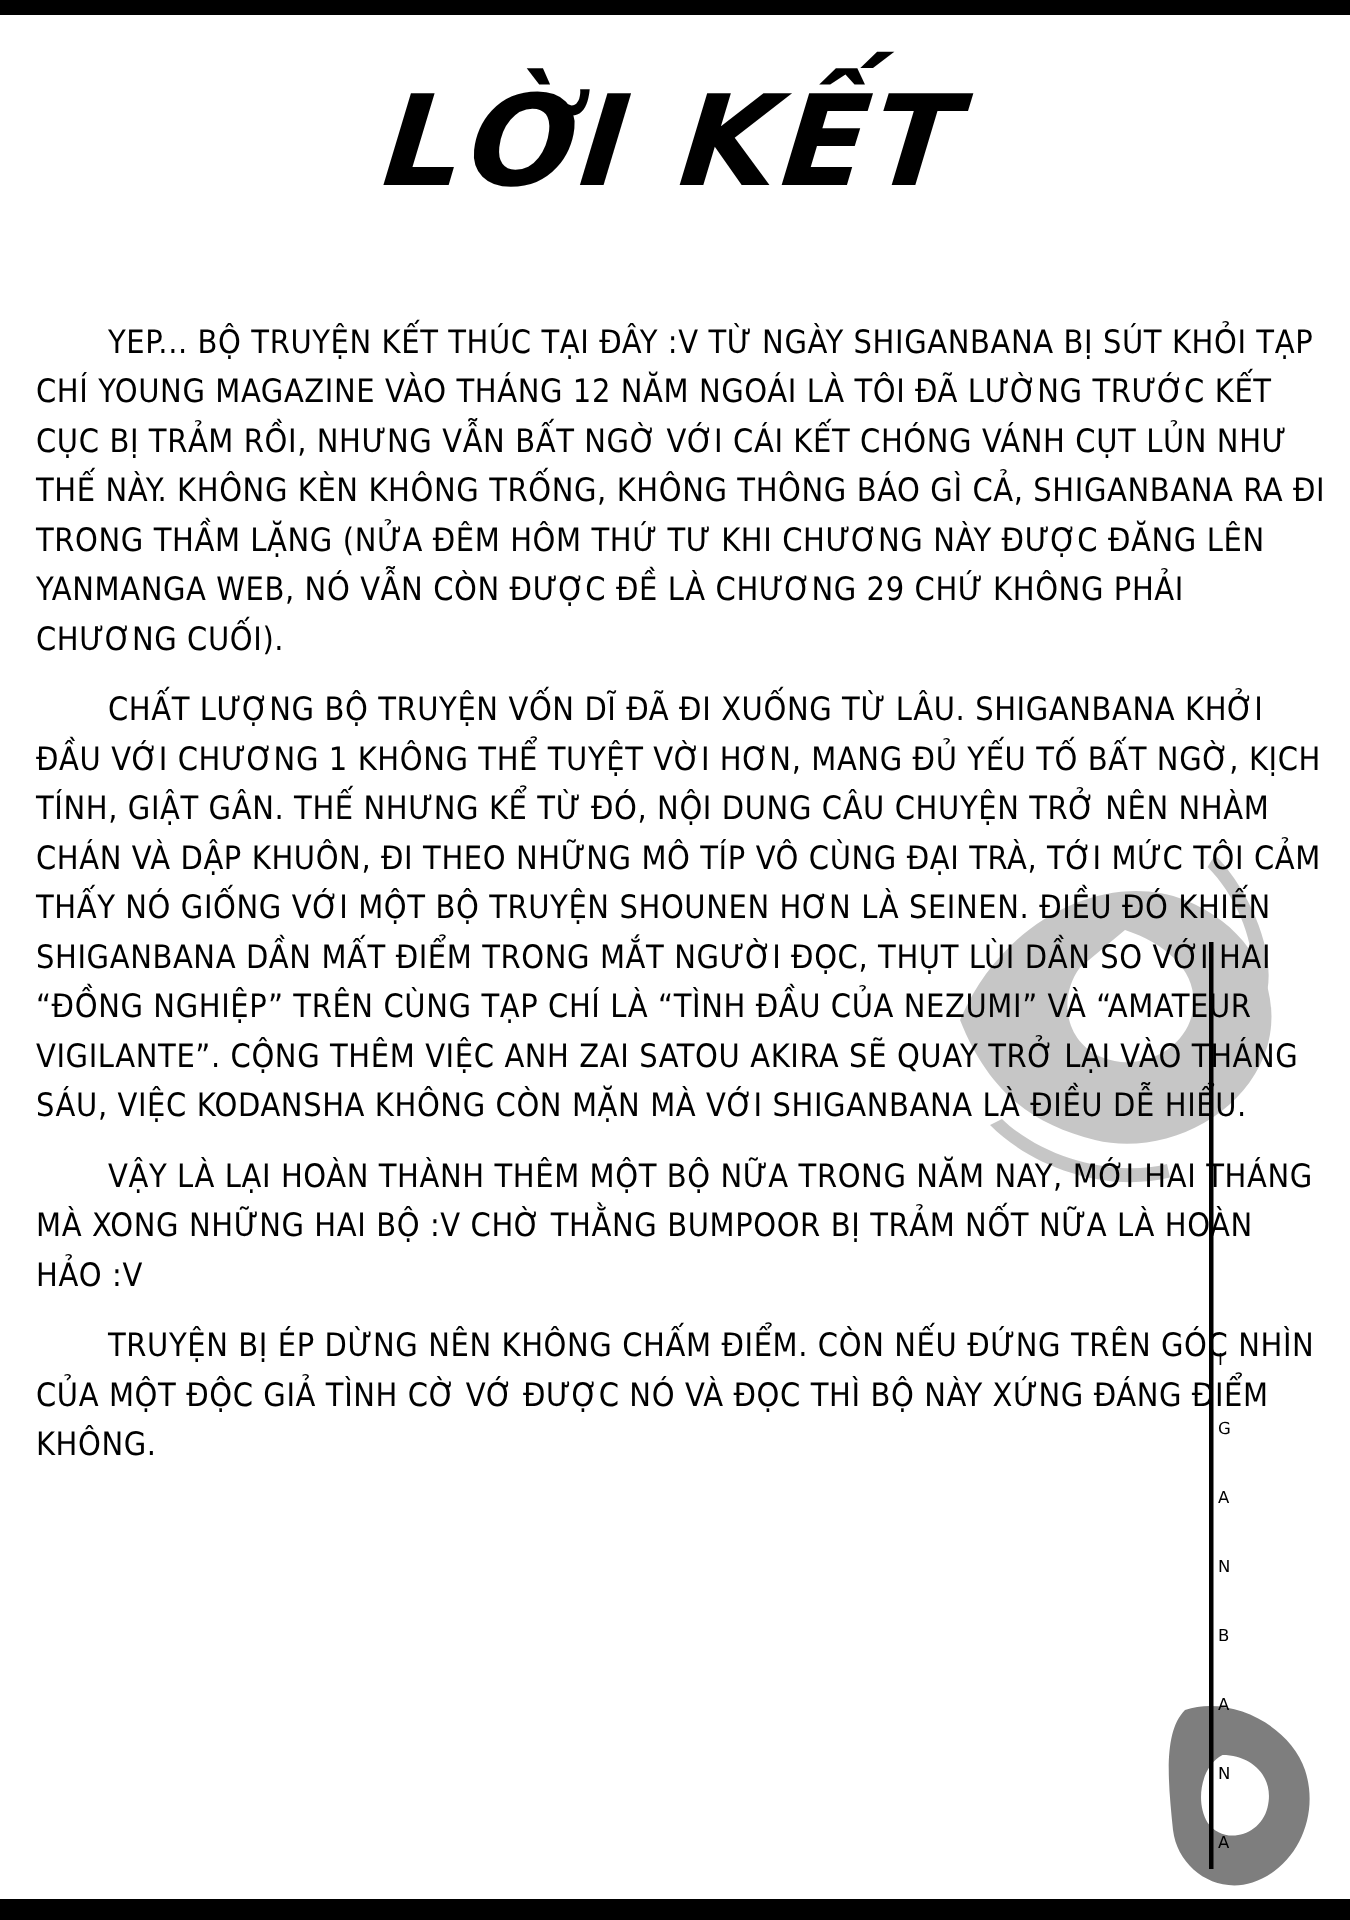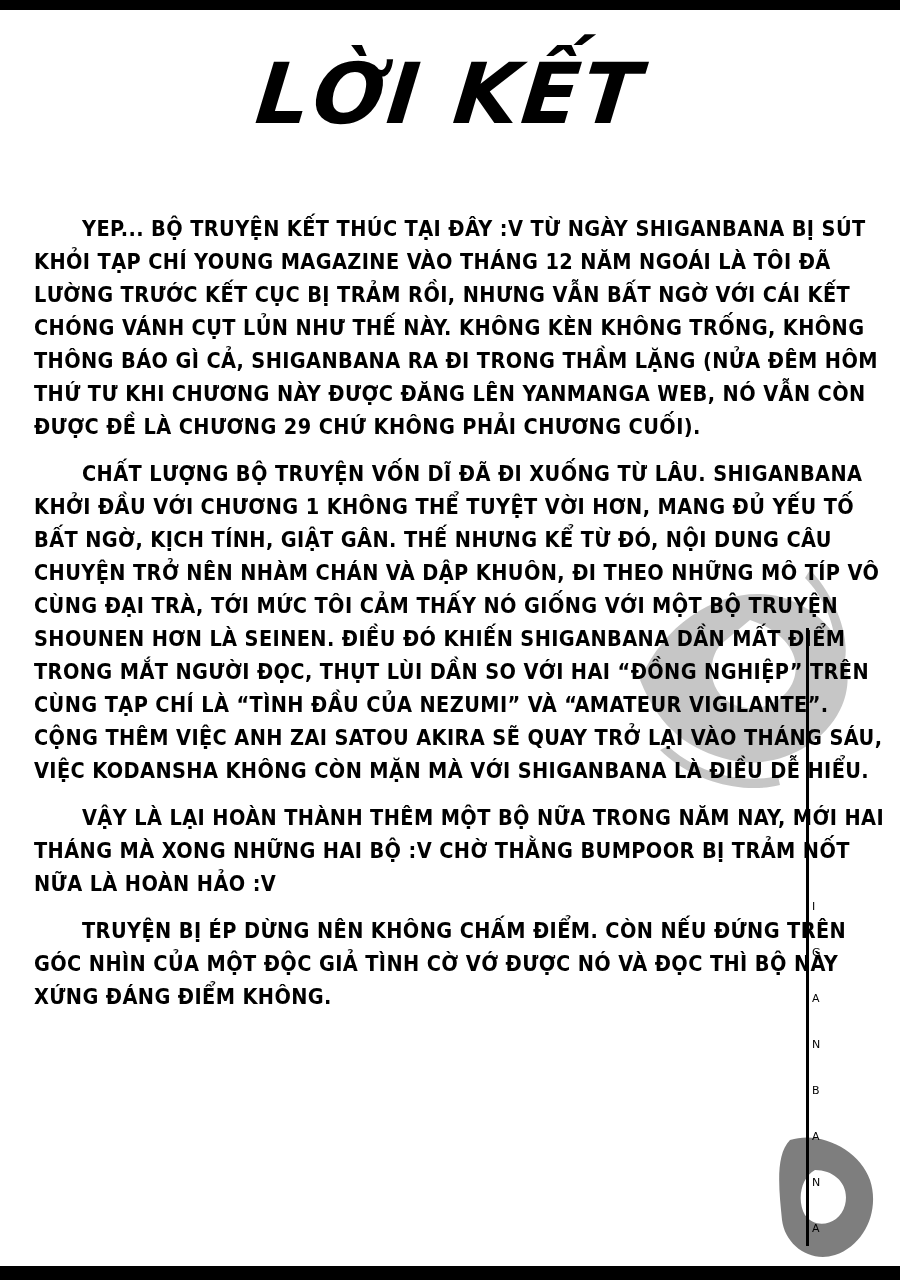--- a/index.html
+++ b/index.html
@@ -49,23 +49,22 @@
     width: 866px;
     color: #000000;
     font-family: "DejaVu Sans", sans-serif;
     font-size: 21.5px;
     line-height: 33px;
     letter-spacing: 0.4px;
     text-transform: uppercase;
     font-stretch: condensed;
   }
   .body-text p {
-    margin: 0 0 14px 16px;
+    margin: 0 0 14px 6px;
     text-indent: 48px;
-    font-weight: bold;
   }
   .spacer-block {
     height: 86px;
   }
   
   .side-rule {
     position: absolute;
     left: 806px;
     top: 628px;
     width: 3px;

